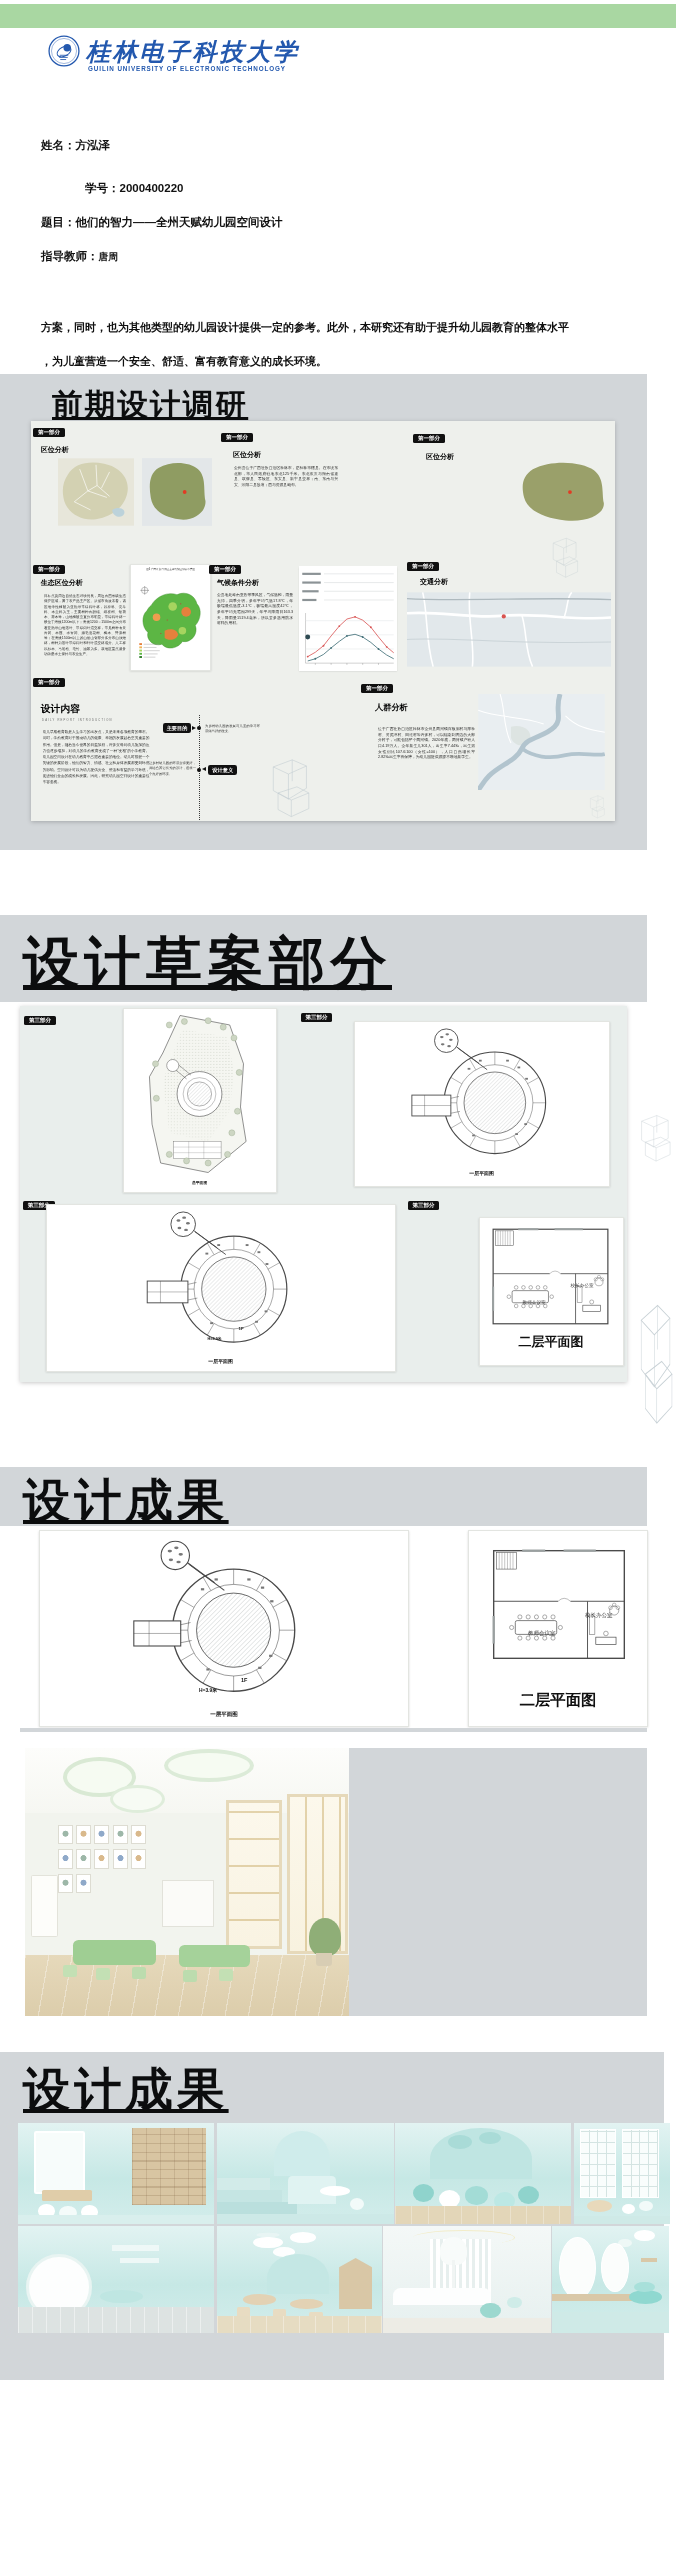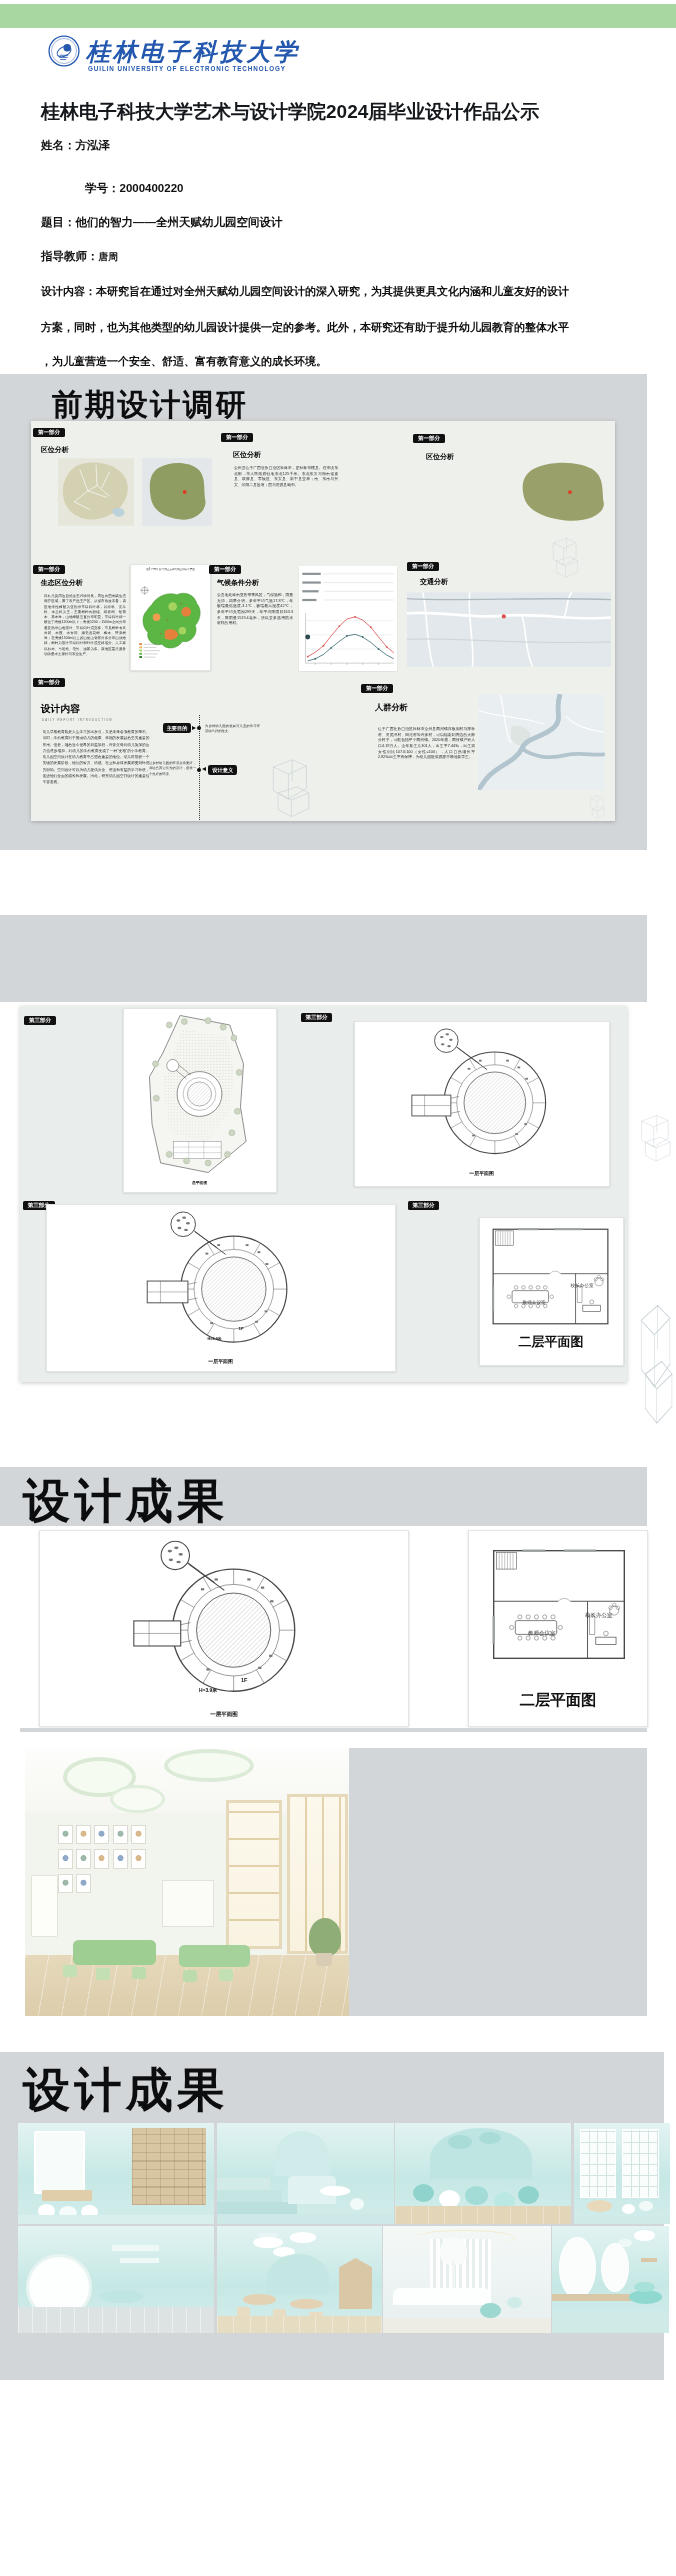--- a/index.html
+++ b/index.html
@@ -1,20 +1,20 @@
 <!DOCTYPE html>
 <html style="font-size:8.7px"><head>
 <meta charset="utf-8">
 <style>
   html,body{margin:0;padding:0;background:#fff;}
   body{font-family:"Liberation Sans","DejaVu Sans",sans-serif;color:#111;}
   #page{position:relative;width:676px;height:2576px;background:#fff;overflow:hidden;}
   .abs{position:absolute;}
   .gray{position:absolute;background:#d2d6d9;}
-  .sec-h{position:absolute;font-weight:900;color:#0c0d0e;white-space:nowrap;letter-spacing:2.2px;}
+  .sec-h{position:absolute;font-weight:900;color:#0c0d0e;white-space:nowrap;letter-spacing:2.2px;text-decoration:underline;}
   .board{position:absolute;box-shadow:0 1.1px 4.4px rgba(0,0,0,.22);}
   .tag{position:absolute;background:#101010;color:#fff;font-size:5.5px;font-weight:bold;line-height:9.3px;height:9.3px;padding:0 4.9px;border-radius:1.6px;white-space:nowrap;}
   .bh{position:absolute;font-weight:bold;color:#000;white-space:nowrap;}
   .para{position:absolute;font-size:3.8px;line-height:1.5;color:#2a2a2a;text-align:justify;overflow:hidden;}
   .panel{position:absolute;background:#fff;border:0.5px solid #e3e5e1;box-shadow:0 0.5px 2.2px rgba(0,0,0,.16);}
   .caption{position:absolute;font-weight:bold;color:#111;text-align:center;white-space:nowrap;}
   .pillbtn{position:absolute;background:#111;color:#fff;font-size:5.2px;font-weight:bold;text-align:center;line-height:10.4px;height:10.4px;border-radius:2.2px;white-space:nowrap;}
   .dot{position:absolute;width:4.4px;height:4.4px;border-radius:50%;background:#111;}
   .arrow-r{position:absolute;width:0;height:0;border-top:2.7px solid transparent;border-bottom:2.7px solid transparent;border-left:4.4px solid #111;}
   .arrow-l{position:absolute;width:0;height:0;border-top:2.7px solid transparent;border-bottom:2.7px solid transparent;border-right:4.4px solid #111;}
@@ -188,36 +188,32 @@
       <circle cx="36" cy="24" r="7" fill="#2358ae"></circle>
       <line x1="22" y1="38" x2="38" y2="38" stroke="#2358ae" stroke-width="1.6"></line>
       <line x1="21" y1="42" x2="37" y2="42" stroke="#2358ae" stroke-width="1.6"></line>
       <line x1="23" y1="46" x2="34" y2="46" stroke="#2358ae" stroke-width="1.6"></line>
     </svg>
     <div class="abs" style="left:38px;top:3.3px;font-size:24px;font-weight:bold;font-style:italic;color:#2358ae;letter-spacing:2.7px;white-space:nowrap;">桂林电子科技大学</div>
     <div class="abs" style="left:40px;top:32px;font-size:6.3px;font-weight:bold;color:#2358ae;letter-spacing:0.9px;white-space:nowrap;">GUILIN UNIVERSITY OF ELECTRONIC TECHNOLOGY</div>
   </div>
 
 
-  <div class="abs" style="left:41px;top:99px;font-size:19px;font-weight:900;color:#15181c;white-space:nowrap;">桂林电子科技大学艺术与设计学院2024届毕业设计作品公示</div>
 
   <div class="info-row" style="top:138px;">
     <span style="font-weight:bold;">姓名：</span><span>方泓泽</span>
   </div>
   <div class="info-row" style="top:181px;margin-left:44px;">
     <span style="font-weight:bold;">学号：</span><span style="font-weight:bold;">2000400220</span>
   </div>
   <div class="info-row" style="top:215px;">
     <span style="font-weight:bold;">题目：</span><span style="font-weight:bold;">他们的智力——全州天赋幼儿园空间设计</span>
   </div>
   <div class="info-row" style="top:249px;">
     <span style="font-weight:bold;">指导教师：</span><span style="font-weight:bold;font-size:9.8px;">唐周</span>
-  </div>
-  <div class="info-row" style="top:284px;font-size:11px;">
-    <span style="font-weight:bold;">设计内容：</span><span>本研究旨在通过对全州天赋幼儿园空间设计的深入研究，为其提供更具文化内涵和儿童友好的设计</span>
   </div>
   <div class="info-row" style="top:320px;font-size:11px;">
     <span>方案，同时，也为其他类型的幼儿园设计提供一定的参考。此外，本研究还有助于提升幼儿园教育的整体水平</span>
   </div>
   <div class="info-row" style="top:354px;font-size:11px;">
     <span>，为儿童营造一个安全、舒适、富有教育意义的成长环境。</span>
   </div>
 
   <div class="gray" style="left:0;top:374px;width:647px;height:476px;"></div>
   <div class="sec-h" style="left:52px;top:385px;font-size:30.5px;">前期设计调研</div>
@@ -371,20 +367,21 @@
       <path d="M150,0 C140,30 155,45 140,60 C120,80 90,78 80,100 C70,122 40,130 20,150 C10,160 5,170 0,176" stroke="#b2c4ce" stroke-width="9" fill="none"></path>
       <path d="M80,100 C100,115 130,120 160,112 C190,105 215,115 232,110" stroke="#b2c4ce" stroke-width="7" fill="none"></path>
       <path d="M0,30 C40,45 80,40 120,55 M40,0 C50,30 45,60 60,90 M160,40 C180,60 200,65 232,70" stroke="#fff" stroke-width="2" fill="none"></path>
     </svg>
     <svg class="abs" style="left:550px;top:370px;opacity:.7;" width="30" height="28" viewBox="0 0 100 95">
         <use href="#cubes"></use>
       </svg>
   </div>
 
   <div class="gray" style="left:0;top:915px;width:647px;height:87px;"></div>
+  <div class="sec-h" style="left:23px;top:926px;font-size:56px;letter-spacing:5.5px;">设计草案部分</div>
 
   <div class="board" style="left:19.6px;top:1006px;width:607px;height:376px;background:#e9eeec;">
     <div class="tag" style="left:4.4px;top:9.8px;">第三部分</div>
     <div class="panel" style="left:103px;top:2.2px;width:152px;height:183px;">
       <svg style="position:absolute;left:5.5px;top:3.3px;" width="141" height="164" viewBox="0 0 258 300">
           <use href="#siteplan"></use>
         </svg>
       <div class="caption" style="left:0;top:171px;width:152px;font-size:3.8px;">总平面图</div>
     </div>
 

